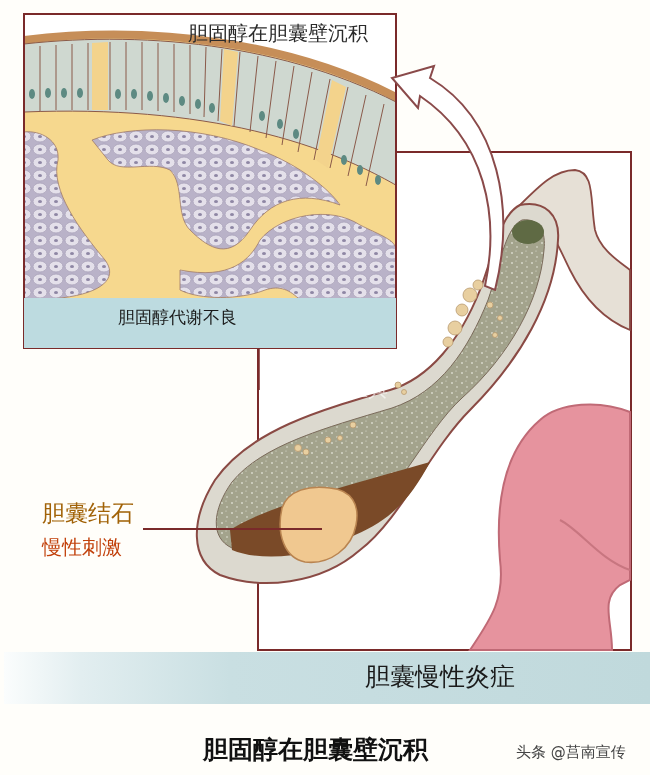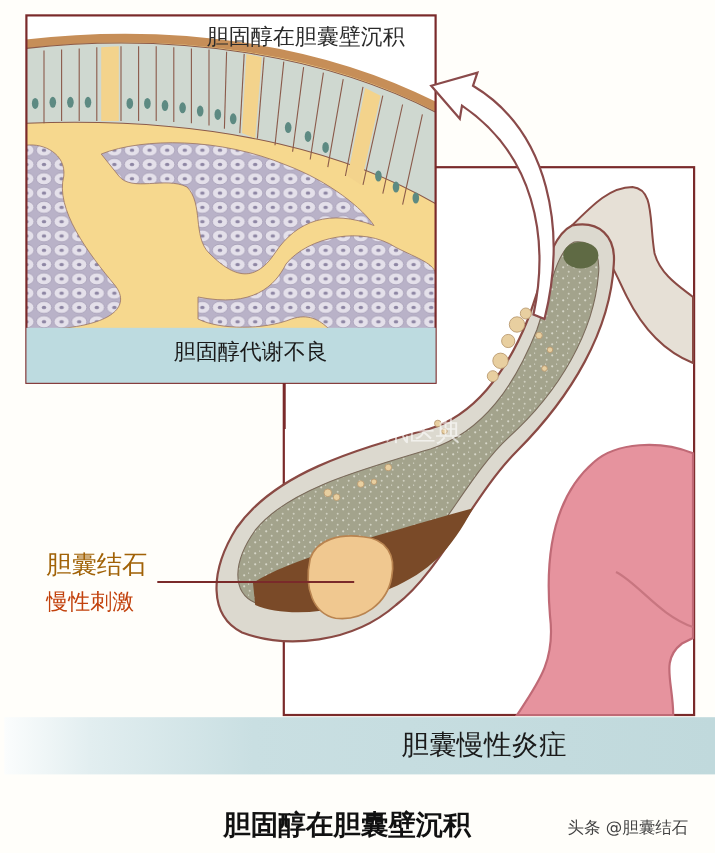--- a/index.html
+++ b/index.html
@@ -135,19 +135,19 @@
   <path d="M495 290 C515 210 500 120 430 78 L434 66 L392 78 L418 108 L420 96 C485 140 500 215 485 286 Z" fill="#ffffff" stroke="#8a4a4a" stroke-width="2"></path>
 
   <line x1="259" y1="348" x2="259" y2="390" stroke="#7a2a2a" stroke-width="1.5"></line>
   <line x1="143" y1="529" x2="322" y2="529" stroke="#7a2a2a" stroke-width="1.8"></line>
 </svg>
 
 <div id="inset-label-band"></div>
 <div id="bottom-band"></div>
 
 <div class="label" style="left:172px; top:20px; font-size:20px; color:#2a2a2a;margin-left:16px;">胆固醇在胆囊壁沉积</div>
-<div class="label" style="left:118px; top:306px; font-size:20px;margin-left:40px;">胆固醇代谢不良</div>
+<div class="label" style="left:118px; top:306px; font-size:17px;">胆固醇代谢不良</div>
 <div class="label" style="left:42px; top:498px; font-size:23px; color:#a16207;">胆囊结石</div>
 <div class="label" style="left:42px; top:534px; font-size:20px; color:#c2410c;">慢性刺激</div>
 <div class="label" style="left:365px; top:660px; font-size:25px;">胆囊慢性炎症</div>
 <div class="label" style="left:203px; top:733px; font-size:25px; font-weight:bold; color:#111;">胆固醇在胆囊壁沉积</div>
-<div class="label" style="left:308px; top:376px; font-size:24px; color:rgba(255,255,255,0.6);margin-left:16px;">腾讯医典</div>
-<div class="label" style="left:516px; top:743px; font-size:15px; color:#444;">头条 @胆囊结石</div>
+<div class="label" style="left:308px; top:376px; font-size:20px; color:rgba(255,255,255,0.6);">腾讯医典</div>
+<div class="label" style="left:516px; top:743px; font-size:15px; color:#444;">头条 @莒南宣传</div>
 
 </body></html>

